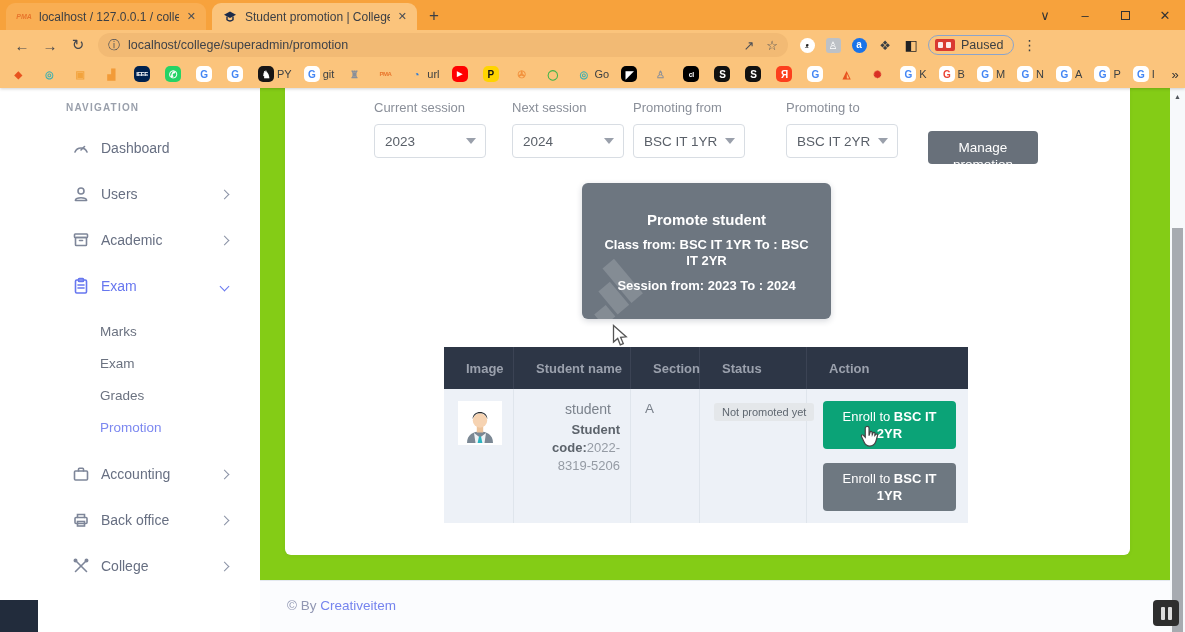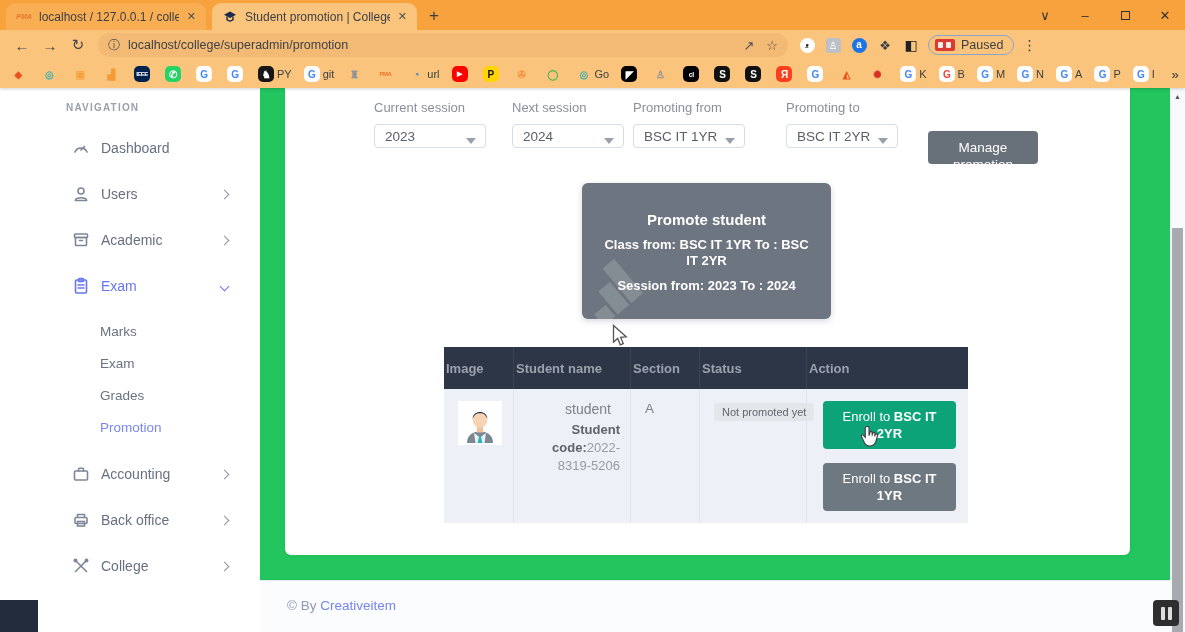--- a/index.html
+++ b/index.html
@@ -52,37 +52,37 @@
   .nav-item { height:46px; display:flex; align-items:center; padding-left:72px; position:relative; font-size:14px; color:#676f82; }
   .nav-item .nicon { width:18px; height:18px; margin-right:11px; flex:0 0 auto; }
   .nav-item.active, .nav-item.active .nlabel { color:#6777ef; }
   .chev { position:absolute; right:32px; width:7px; height:7px; border-right:1.6px solid #8a92a5; border-bottom:1.6px solid #8a92a5; transform:rotate(-45deg); }
   .chev.down { transform:rotate(45deg); border-color:#6777ef; }
   .nav-sub { height:32px; display:flex; align-items:center; padding-left:100px; font-size:13.5px; color:#6b7280; }
   .nav-sub.active { color:#7c88f0; }
   .subwrap { padding:6px 0 8px 0; }
   .corner-block { position:absolute; left:0; bottom:0; width:38px; height:32px; background:#222c3c; }
 
-  .main { position:absolute; left:260px; top:0; width:910px; height:544px; background:#22c55e; }
+  .main { position:absolute; left:260px; top:0; width:910px; height:544px; background:#84cc16; }
   .card { position:absolute; left:25px; top:0; width:845px; height:467px; background:#fff; border-radius:0 0 6px 6px; box-shadow:0 1px 4px rgba(30,40,60,.05); }
 
   .ffield { position:absolute; top:12px; }
   .flabel { font-size:13px; color:#8a8f99; margin-bottom:9px; }
-  .fselect { width:112px; height:24px; border:1px solid #d8dde3; border-radius:4px; background:#fff; display:flex; align-items:center; padding:0 10px; font-size:13.5px; color:#5a6069; position:relative; }
+  .fselect { width:112px; height:34px; border:1px solid #d8dde3; border-radius:4px; background:#fff; display:flex; align-items:center; padding:0 10px; font-size:13.5px; color:#5a6069; position:relative; }
   .sel-chev { position:absolute; right:9px; top:13px; width:0; height:0; border-left:5px solid transparent; border-right:5px solid transparent; border-top:6px solid #9aa0ab; }
   .managebtn { position:absolute; left:643px; top:43px; width:110px; height:33px; background:#68707a; color:#fff; font-size:13.5px; text-align:center; line-height:17px; padding-top:8px; border-radius:4px; overflow:hidden; }
 
   .promo { position:absolute; left:297px; top:95px; width:249px; height:136px; background:#6d7680; border-radius:6px; color:#fff; text-align:center; overflow:hidden; box-shadow:0 2px 6px rgba(30,40,60,.18); }
   .promo .ptitle { font-size:15px; font-weight:bold; margin-top:28px; }
   .promo .pline { font-size:13px; font-weight:bold; margin-top:9px; padding:0 18px; line-height:16px; }
   .promo svg.steps { position:absolute; left:-6px; bottom:-8px; }
 
   .ptable { position:absolute; left:159px; top:259px; width:524px; }
   .thead { display:flex; background:#2d3646; height:42px; }
-  .thead .th { display:flex; align-items:center; padding-left:2px; font-size:13px; font-weight:bold; color:#9ba1ad; border-right:1px solid #3b4354; }
+  .thead .th { display:flex; align-items:center; padding-left:22px; font-size:13px; font-weight:bold; color:#9ba1ad; border-right:1px solid #3b4354; }
   .thead .th:last-child { border-right:none; }
   .trow { display:flex; background:#edf1f7; min-height:119px; }
   .trow .td { padding:12px 10px 12px 14px; border-right:1px solid #dfe5ec; font-size:13.5px; color:#7b828c; }
   .trow .td:last-child { border-right:none; }
   .c0 { width:70px; } .c1 { width:117px; } .c2 { width:69px; } .c3 { width:107px; } .c4 { width:161px; }
   .avatarbox { width:44px; height:44px; background:#fff; display:flex; align-items:center; justify-content:center; }
   .sname { font-size:14px; color:#7b828c; margin-bottom:4px;margin-left:37px; }
   .scode b { color:#5c636b; font-size:13px; }
   .scode { font-size:13px; color:#959ba4; line-height:18px;text-align:right; }
   .badge { display:inline-block; background:#e4e7ea; color:#5f6770; font-size:11px; padding:3px 8px; border-radius:3px; margin-top:2px; white-space:nowrap; }

